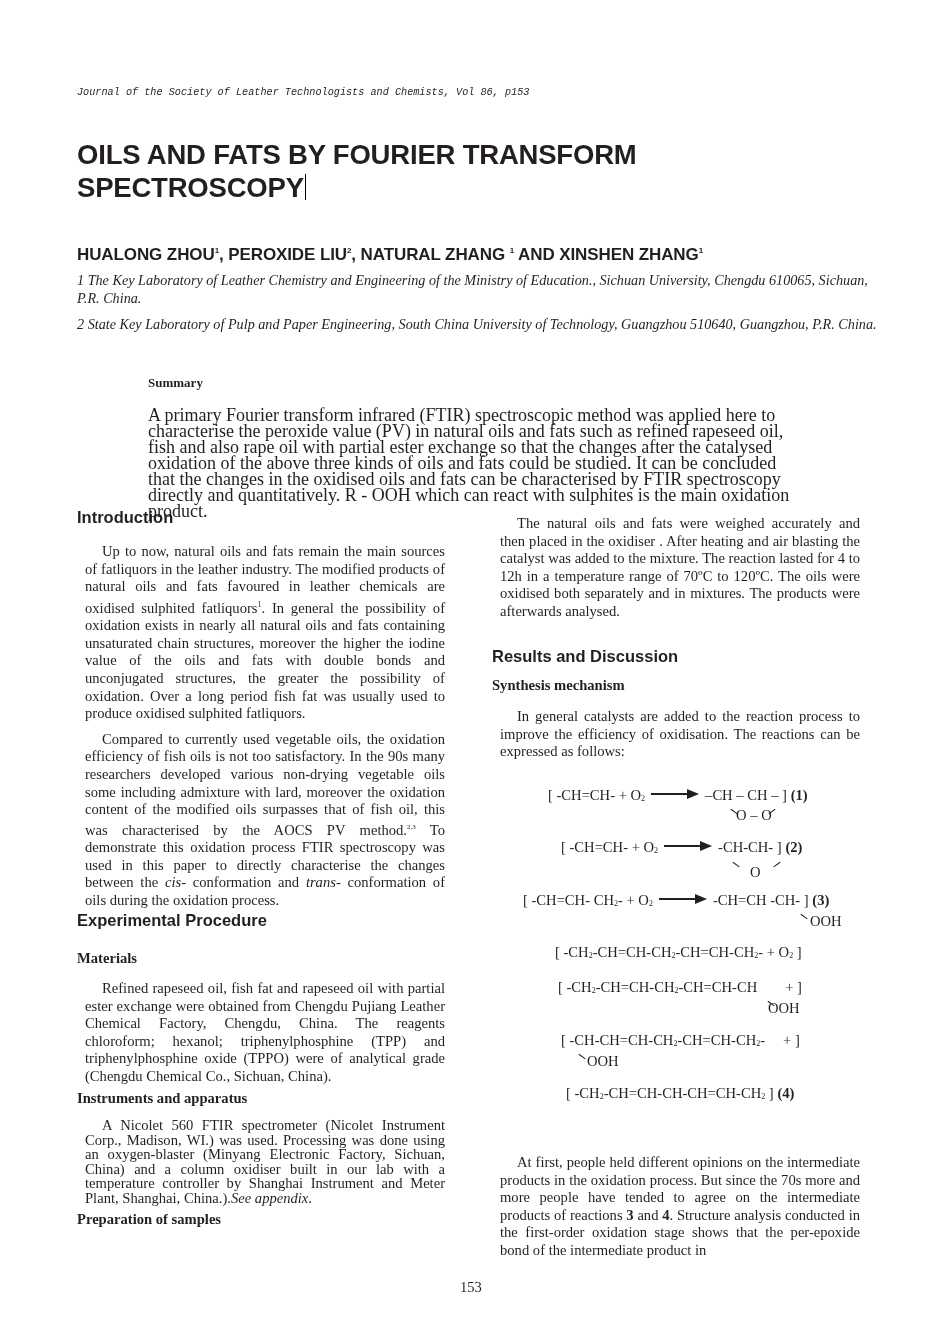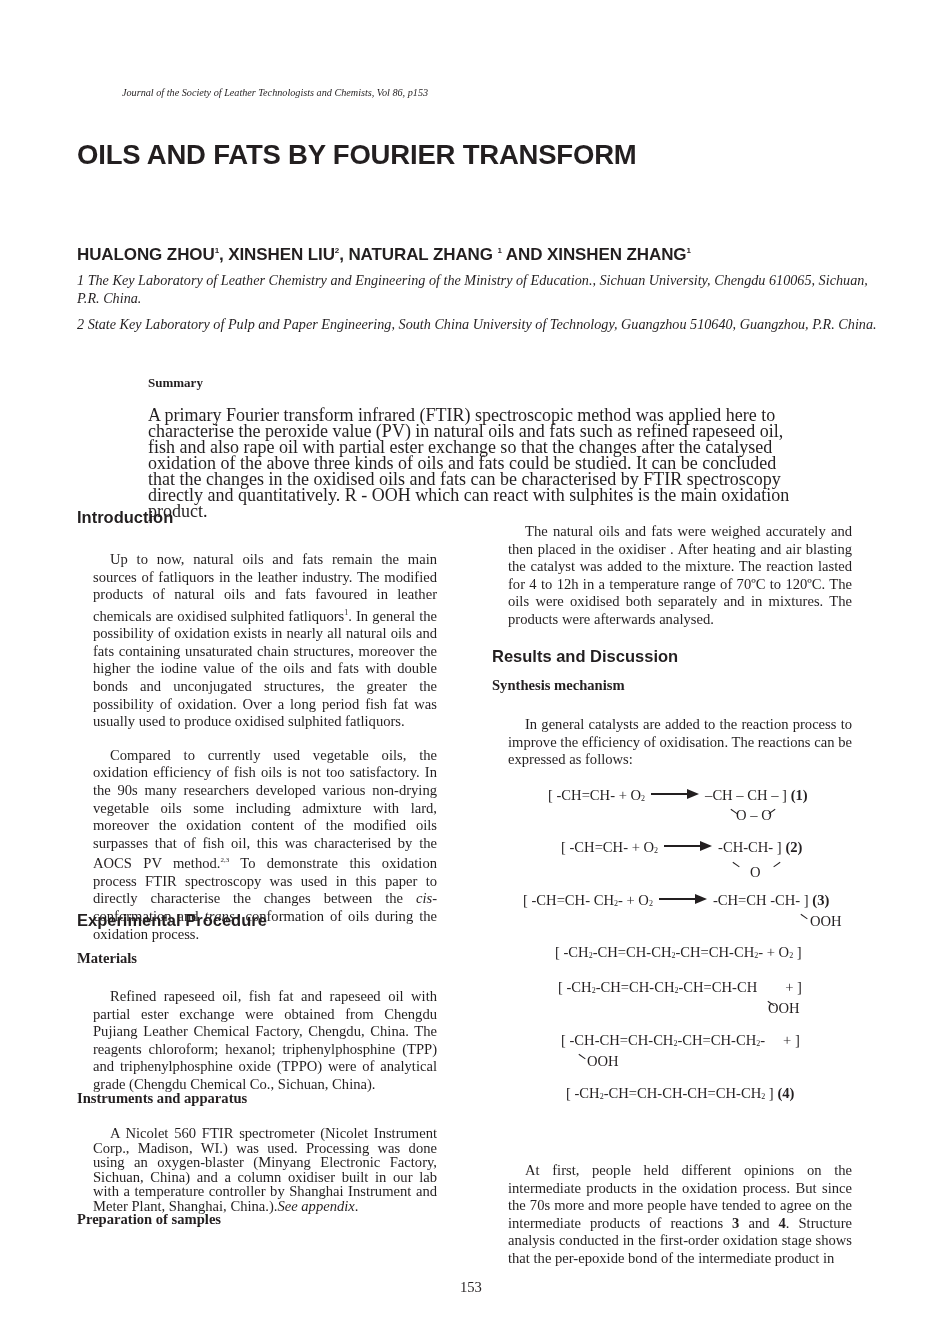--- a/index.html
+++ b/index.html
@@ -1,29 +1,29 @@
 <!DOCTYPE html>
 <html><head>
 <meta charset="utf-8">
 <style>
   html, body { margin: 0; padding: 0; background: #ffffff; }
   body { width: 943px; height: 1334px; position: relative; overflow: hidden; color: #231f20; font-family: "Liberation Serif", serif; }
   .abs { position: absolute; }
-  .journal { left: 77px; top: 87px; font-size: 10.2px; font-style: italic; font-family: Liberation Serif, serif; margin-left: 45px; }
+  .journal { left: 77px; top: 87px; font-size: 10.2px; font-style: italic; font-family: Liberation Mono, monospace; }
   .title { left: 77px; top: 139px; width: 800px; font-family: "Liberation Sans", sans-serif; font-weight: bold; font-size: 27.5px; line-height: 32.5px; letter-spacing: -0.2px; }
   .title .cursor { display: inline-block; width: 1px; height: 26px; background: #000; vertical-align: -3px; margin-left: 1px; }
   .authors { left: 77px; top: 245px; font-family: "Liberation Sans", sans-serif; font-weight: bold; font-size: 17px; letter-spacing: -0.1px; }
   .authors sup { font-size: 8px; vertical-align: 7px; }
   .affil { left: 77px; width: 800px; font-style: italic; font-size: 14.2px; line-height: 18px; }
   .affil1 { top: 271px; }
   .affil2 { top: 297px; margin-top: 18px; }
   .summary-head { left: 148px; top: 375px; font-weight: bold; font-size: 13px; }
   .summary-body { left: 148px; top: 407px; width: 655px; font-size: 18px; line-height: 16px; }
   .col { font-size: 14.6px; line-height: 17.6px; text-align: justify; }
-  .col p { margin: 16px; text-indent: 17px; }
+  .col p { margin: 8px; text-indent: 17px; }
   .h2 { font-family: "Liberation Sans", sans-serif; font-weight: bold; font-size: 16.5px; }
   .h3 { font-weight: bold; font-size: 14.6px; }
   .left { left: 77px; width: 376px; }
   .right { left: 492px; width: 376px; }
   .tight { line-height: 14.6px; }
   .eq { font-size: 14.6px; white-space: nowrap; }
   .eq sub { font-size: 8px; vertical-align: -1px; }
   .arrow { display: inline-block; position: relative; width: 48px; height: 10px; vertical-align: 1px; margin: 0 6px; }
   .arrow::before { content: ""; position: absolute; left: 0; right: 8px; top: 4px; height: 2px; background: #231f20; }
   .arrow::after { content: ""; position: absolute; right: 0; top: 0; border-left: 12px solid #231f20; border-top: 5px solid transparent; border-bottom: 5px solid transparent; }
@@ -34,24 +34,25 @@
   .pageno { left: 460px; top: 1279px; font-size: 14.6px; }
   b.num { font-weight: bold; }
 </style>
 </head>
 <body>
 
 <div class="abs journal">Journal of the Society of Leather Technologists and Chemists, Vol 86, p153</div>
 
 <div class="abs title">
   <div>OILS AND FATS BY FOURIER TRANSFORM</div>
+  <div><span>SPECTROSCOPY</span><span class="cursor"></span></div>
 </div>
 
 <div class="abs authors">
-  <span>HUALONG ZHOU</span><sup>1</sup><span>, </span><span>XINSHEN LIU</span><sup>2</sup><span>, </span><span>NATURAL ZHANG </span><sup>1</sup><span> AND </span><span>XINSHEN ZHANG</span><sup>1</sup>
+  <span>HUALONG ZHOU</span><sup>1</sup><span>, </span><span>PEROXIDE LIU</span><sup>2</sup><span>, </span><span>NATURAL ZHANG </span><sup>1</sup><span> AND </span><span>XINSHEN ZHANG</span><sup>1</sup>
 </div>
 
 <div class="abs affil affil1">1 The Key Laboratory of Leather Chemistry and Engineering of the Ministry of Education., Sichuan University, Chengdu 610065, Sichuan, P.R. China.</div>
 <div class="abs affil affil2">2 State Key Laboratory of Pulp and Paper Engineering, South China University of Technology, Guangzhou 510640, Guangzhou, P.R. China.</div>
 
 <div class="abs summary-head">Summary</div>
 <div class="abs summary-body">A primary Fourier transform infrared (FTIR) spectroscopic method was applied here to characterise the peroxide value (PV) in natural oils and fats such as refined rapeseed oil, fish and also rape oil with partial ester exchange so that the changes after the catalysed oxidation of the above three kinds of oils and fats could be studied. It can be concluded that the changes in the oxidised oils and fats can be characterised by FTIR spectroscopy directly and quantitatively. R - OOH which can react with sulphites is the main oxidation product.</div>
 
 <div class="abs h2 left" style="top:508px;">Introduction</div>
 <div class="abs col left" style="top:535px;">

